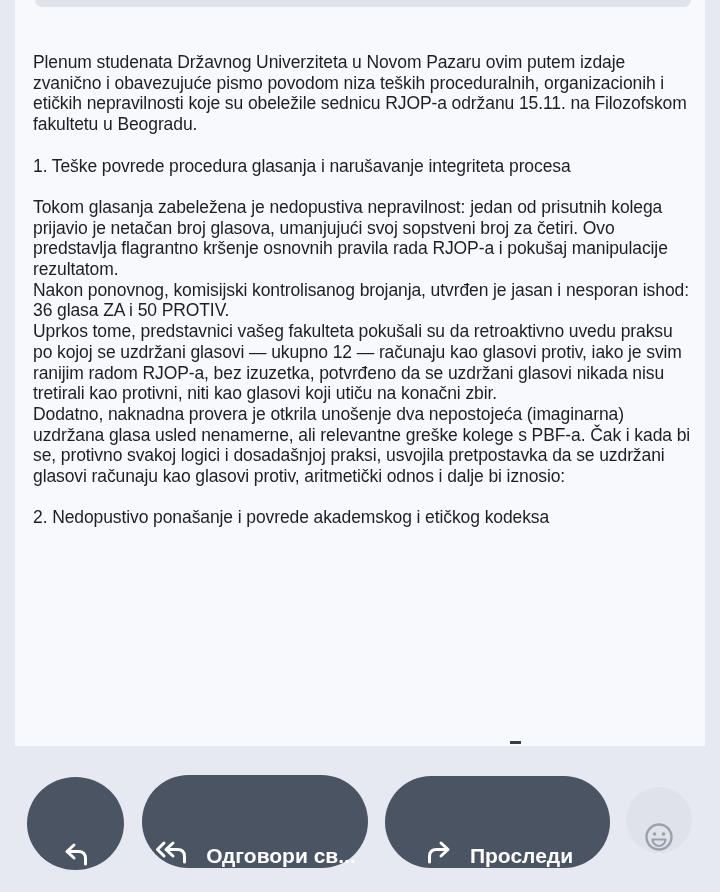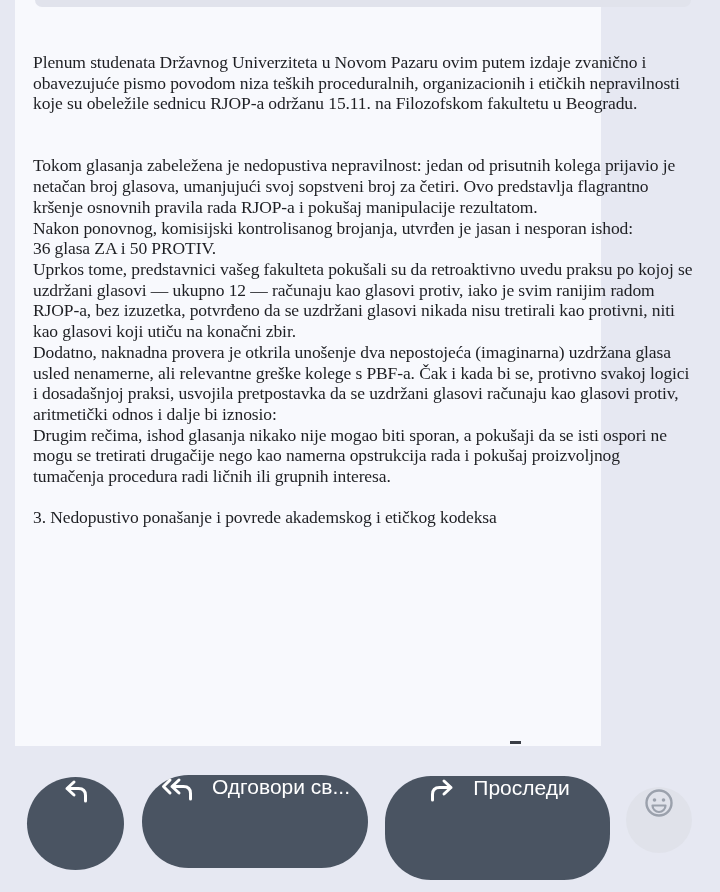--- a/index.html
+++ b/index.html
@@ -16,23 +16,22 @@
   html, body {
     margin: 0; padding: 0;
     width: 720px; height: 892px;
     overflow: hidden;
     background: var(--background);
     font-family: "Liberation Sans", "DejaVu Sans", sans-serif;
   }
   .message-card {
     position: absolute;
     left: 15px; top: 0;
-    width: 586px; height: 746px;
+    width: 690px; height: 746px;
     background: var(--card);
-    font-family: Liberation Serif, serif;
   }
   .collapsed-bar {
     position: absolute;
     left: 20px; top: 0;
     width: 656px; height: 7px;
     background: var(--divider);
     border-radius: 0 0 9px 9px;
   }
   .body-text {
     position: absolute;
@@ -55,70 +54,71 @@
     position: absolute;
     left: 0; top: 746px;
     width: 720px; height: 146px;
     background: var(--background);
   }
   .btn {
     position: absolute;
     background: var(--button-dark);
     border: none;
     display: flex;
-    align-items: flex-start;
+    align-items: flex-end;
     justify-content: center;
     gap: 14px;
     color: var(--button-text);
     font-family: "Liberation Sans", "DejaVu Sans", sans-serif;
     font-size: 21px;
     cursor: pointer;
     padding: 0;
+    font-weight: bold;
   }
   .btn svg { flex: 0 0 auto; display: block; }
   .btn-reply {
     left: 27px; top: 31px;
     width: 97px; height: 93px;
     border-radius: 50%;
   }
   .btn-reply-all {
     left: 142px; top: 29px;
     width: 226px; height: 93px;
     border-radius: 47px;
   }
   .btn-forward {
     left: 385px; top: 30px;
-    width: 225px; height: 104px;
+    width: 225px; height: 92px;
     border-radius: 46px;
   }
   .btn-emoji {
     left: 626px; top: 41px;
     width: 66px; height: 66px;
     border-radius: 50%;
     background: var(--button-light);
   }
   .btn .label { white-space: nowrap; }
 </style>
 </head>
 <body>
 
 <div class="message-card">
   <div class="collapsed-bar"></div>
   <div class="body-text">
       <p class="line">Plenum studenata Državnog Univerziteta u Novom Pazaru ovim putem izdaje zvanično i obavezujuće pismo povodom niza teških proceduralnih, organizacionih i etičkih nepravilnosti koje su obeležile sednicu RJOP-a održanu 15.11. na Filozofskom fakultetu u Beogradu.</p>
       <p class="line"></p>
+      <p class="line">1. Teške povrede procedura glasanja i narušavanje integriteta procesa</p>
       <p class="line"></p>
       <p class="line">Tokom glasanja zabeležena je nedopustiva nepravilnost: jedan od prisutnih kolega prijavio je netačan broj glasova, umanjujući svoj sopstveni broj za četiri. Ovo predstavlja flagrantno kršenje osnovnih pravila rada RJOP-a i pokušaj manipulacije rezultatom.</p>
       <p class="line">Nakon ponovnog, komisijski kontrolisanog brojanja, utvrđen je jasan i nesporan ishod:</p>
       <p class="line">36 glasa ZA i 50 PROTIV.</p>
       <p class="line">Uprkos tome, predstavnici vašeg fakulteta pokušali su da retroaktivno uvedu praksu po kojoj se uzdržani glasovi — ukupno 12 — računaju kao glasovi protiv, iako je svim ranijim radom RJOP-a, bez izuzetka, potvrđeno da se uzdržani glasovi nikada nisu tretirali kao protivni, niti kao glasovi koji utiču na konačni zbir.</p>
       <p class="line">Dodatno, naknadna provera je otkrila unošenje dva nepostojeća (imaginarna) uzdržana glasa usled nenamerne, ali relevantne greške kolege s PBF-a. Čak i kada bi se, protivno svakoj logici i dosadašnjoj praksi, usvojila pretpostavka da se uzdržani glasovi računaju kao glasovi protiv, aritmetički odnos i dalje bi iznosio:</p>
-      <p class="line">Drugim rečima, ishod glasanja nikako nije mogao biti sporan, a pokušaji da se isti ospori ne mogu se tretirati drugačije nego kao namerna opstrukcija rada i pokušaj proizvoljnog tumačenja procedura radi ličnih ili grupnih interesa.</p>
       <p class="line"></p>
-      <p class="line">3. Nedopustivo ponašanje i povrede akademskog i etičkog kodeksa</p>
+      <p class="line">2. Nedopustivo ponašanje i povrede akademskog i etičkog kodeksa</p>
     </div>
   <div class="clipped-fragment"></div>
 </div>
 
 <div class="action-bar">
 
   <button class="btn btn-reply">
     <span>
       <svg width="34" height="30" viewBox="0 0 34 30">
         <path d="M15 5 L8 11.5 L15 18 M8 11.5 H19.5 Q26.5 11.5 26.5 18.5 V24" fill="none" stroke="#ffffff" stroke-width="3" stroke-linecap="round" stroke-linejoin="round"></path>

